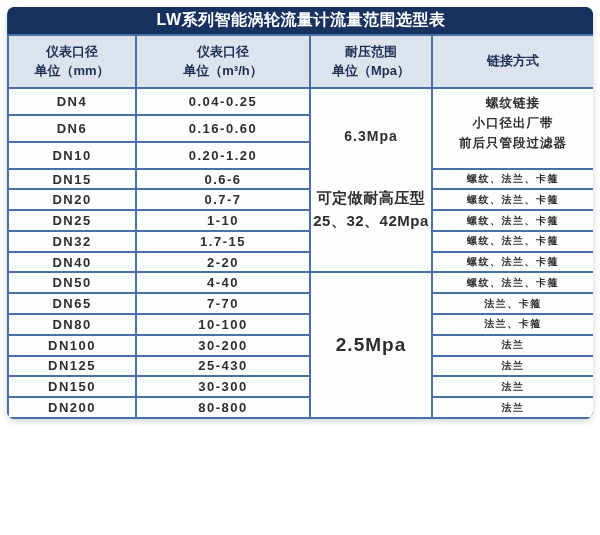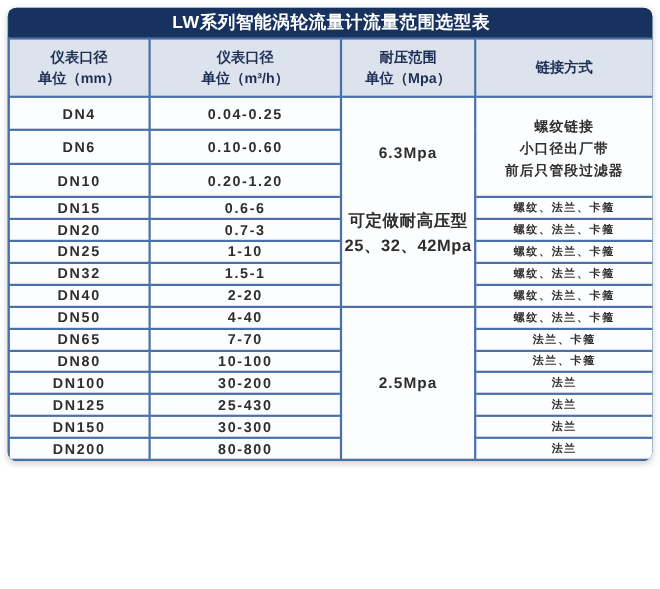--- a/index.html
+++ b/index.html
@@ -28,29 +28,29 @@
     height:53px;background:var(--header-bg);color:var(--header-text);
     font-size:13px;font-weight:bold;text-align:center;line-height:1.45;
     border:2px solid var(--border);
   }
   td{
     background:var(--row-bg);border:2px solid var(--border);
     color:var(--body-text);text-align:center;vertical-align:middle;
     font-size:13px;font-weight:600;letter-spacing:1.5px;
   }
   td.conn{font-size:10px;letter-spacing:1.5px;}
-  td.conn-merged{vertical-align:top;padding-top:16px;font-size:12.5px;
+  td.conn-merged{vertical-align:top;padding-top:4px;font-size:12.5px;
     line-height:1.6;letter-spacing:1px;}
   td.pressure .cellwrap{
     display:flex;flex-direction:column;align-items:center;justify-content:center;
     gap:43px;height:100%;
   }
   .pressure-main{font-size:14px;font-weight:bold;letter-spacing:1px;}
   .pressure-note{font-size:15px;font-weight:bold;line-height:1.5;letter-spacing:.5px;}
-  td.pressure-single{font-size:14px;font-weight:bold;letter-spacing:1px;}
+  td.pressure-single{font-size:19px;font-weight:bold;letter-spacing:1px;}
   .hline{display:block;}
 </style>
 </head>
 <body>
 
 <div class="card">
 <table>
   <colgroup>
         <col class="c1">
         <col class="c2">
@@ -91,44 +91,44 @@
         </div>
       </td>
       <td class="conn-merged" rowspan="3">
         <span class="hline">螺纹链接</span>
         <span class="hline">小口径出厂带</span>
         <span class="hline">前后只管段过滤器</span>
       </td>
     </tr>
     <tr>
       <td>DN6</td>
-      <td>0.10-0.60</td>
+      <td>0.16-0.60</td>
     </tr>
     <tr>
       <td>DN10</td>
       <td>0.20-1.20</td>
     </tr>
     <tr>
       <td>DN15</td>
       <td>0.6-6</td>
       <td class="conn">螺纹、法兰、卡箍</td>
     </tr>
     <tr>
       <td>DN20</td>
-      <td>0.7-3</td>
+      <td>0.7-7</td>
       <td class="conn">螺纹、法兰、卡箍</td>
     </tr>
     <tr>
       <td>DN25</td>
       <td>1-10</td>
       <td class="conn">螺纹、法兰、卡箍</td>
     </tr>
     <tr>
       <td>DN32</td>
-      <td>1.5-1</td>
+      <td>1.7-15</td>
       <td class="conn">螺纹、法兰、卡箍</td>
     </tr>
     <tr>
       <td>DN40</td>
       <td>2-20</td>
       <td class="conn">螺纹、法兰、卡箍</td>
     </tr>
     <tr>
       <td>DN50</td>
       <td>4-40</td>

